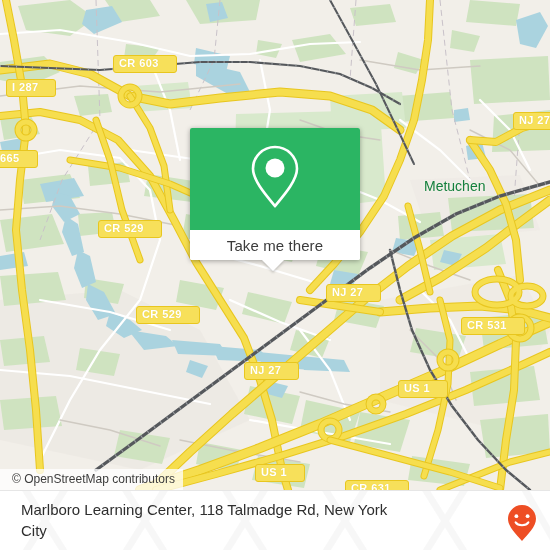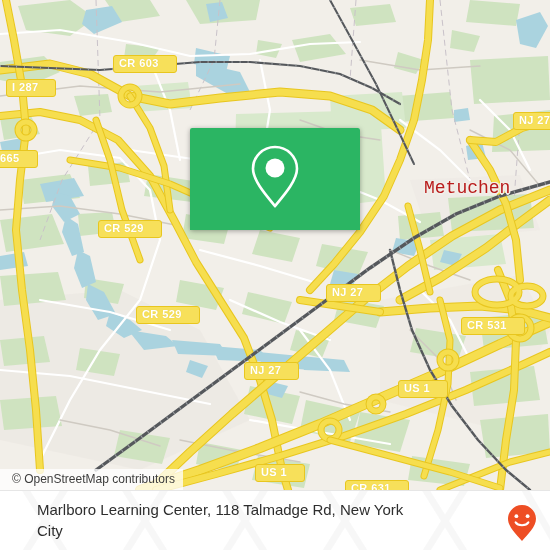--- a/index.html
+++ b/index.html
@@ -52,23 +52,23 @@
     padding: 2px 17px 3px 5px;
     line-height: 11px;
     white-space: nowrap;
     box-sizing: border-box;
     text-shadow: 0 0 1px rgba(190,160,0,0.35);
   }
 
   
   .place-label {
     position: absolute;
-    color: #b91c1c;
-    font-family: Liberation Mono, monospace;
-    font-size: 18px;
+    color: #15803d;
+    font-family: Liberation Sans, sans-serif;
+    font-size: 14px;
     white-space: nowrap;
     text-shadow:
       1.5px 0 0 #f2efe9, -1.5px 0 0 #f2efe9,
       0 1.5px 0 #f2efe9, 0 -1.5px 0 #f2efe9,
       1px 1px 0 #f2efe9, -1px -1px 0 #f2efe9,
       1px -1px 0 #f2efe9, -1px 1px 0 #f2efe9;
   }
 
   
   #popup-card {
@@ -147,21 +147,20 @@
   }
   #bottom-title {
     position: absolute;
     left: 21px;
     top: 8px;
     width: 380px;
     color: #2e2e2e;
     font-size: 15px;
     line-height: 21px;
     font-family: "Liberation Sans", sans-serif;
-    margin-left: 16px;
   }
   #moovit-logo {
     position: absolute;
     right: 13px;
     top: 13px;
     display: flex;
     align-items: center;
     gap: 3px;
   }
   #moovit-wordmark {
@@ -435,20 +434,24 @@
 
     <div id="popup-card">
       <div id="popup-head">
         <span>
           <svg width="56" height="70" viewBox="0 0 56 70">
             <path d="M28 5 C15.8 5 6 14.7 6 26.8 C6 38 18 52 28 64 C38 52 50 38 50 26.8 C50 14.7 40.2 5 28 5 Z" fill="none" stroke="#ffffff" stroke-width="2.6"></path>
             <circle cx="28" cy="26" r="9.5" fill="#ffffff"></circle>
           </svg>
         </span>
       </div>
+      <div id="popup-foot">
+        <span id="popup-foot-label">Take me there</span>
+        <span id="popup-tail"></span>
+      </div>
     </div>
 
     <div id="attribution">© OpenStreetMap contributors</div>
   </div>
 
   <div id="bottom-bar">
     <svg id="bottom-watermark" viewBox="0 0 550 60">
       <g stroke="#f1f1f1" stroke-width="7" fill="none">
         <path d="M20 -10 L70 70"></path>
         <path d="M70 -10 L20 70"></path>

